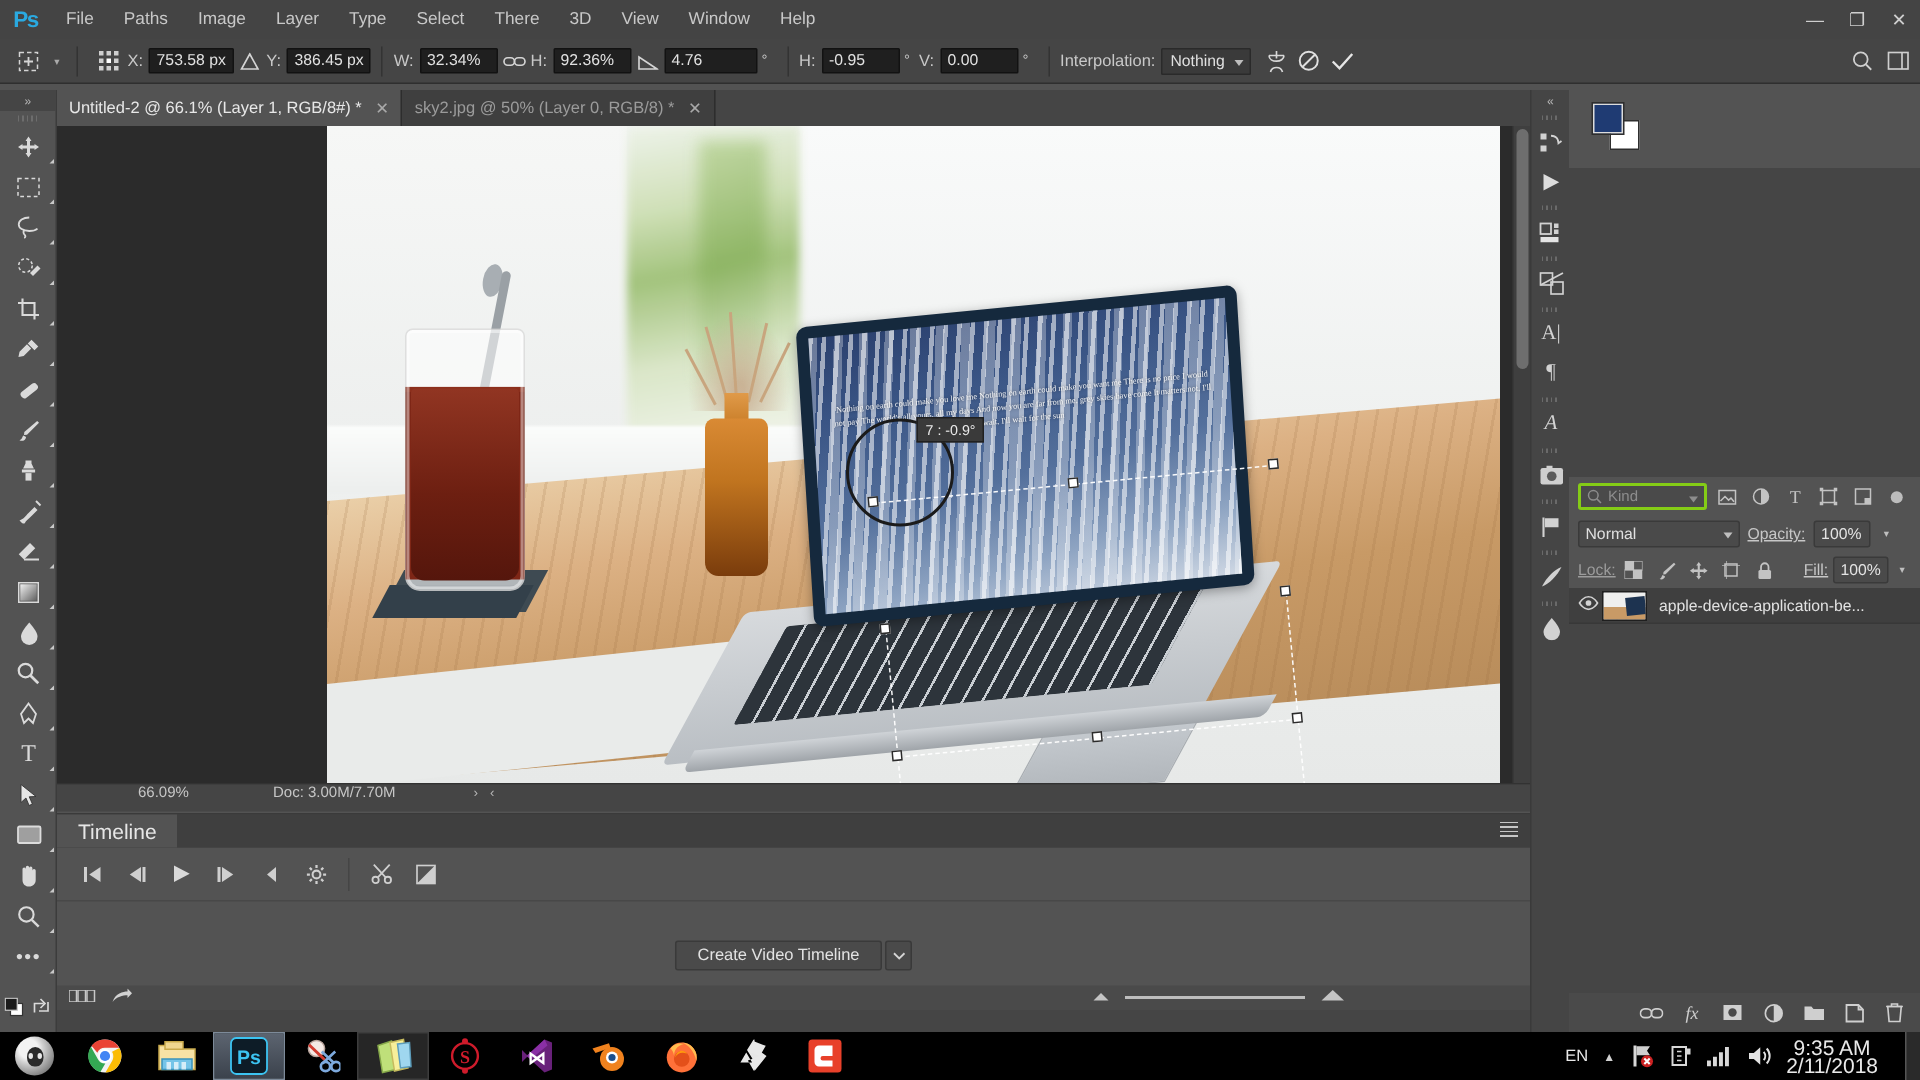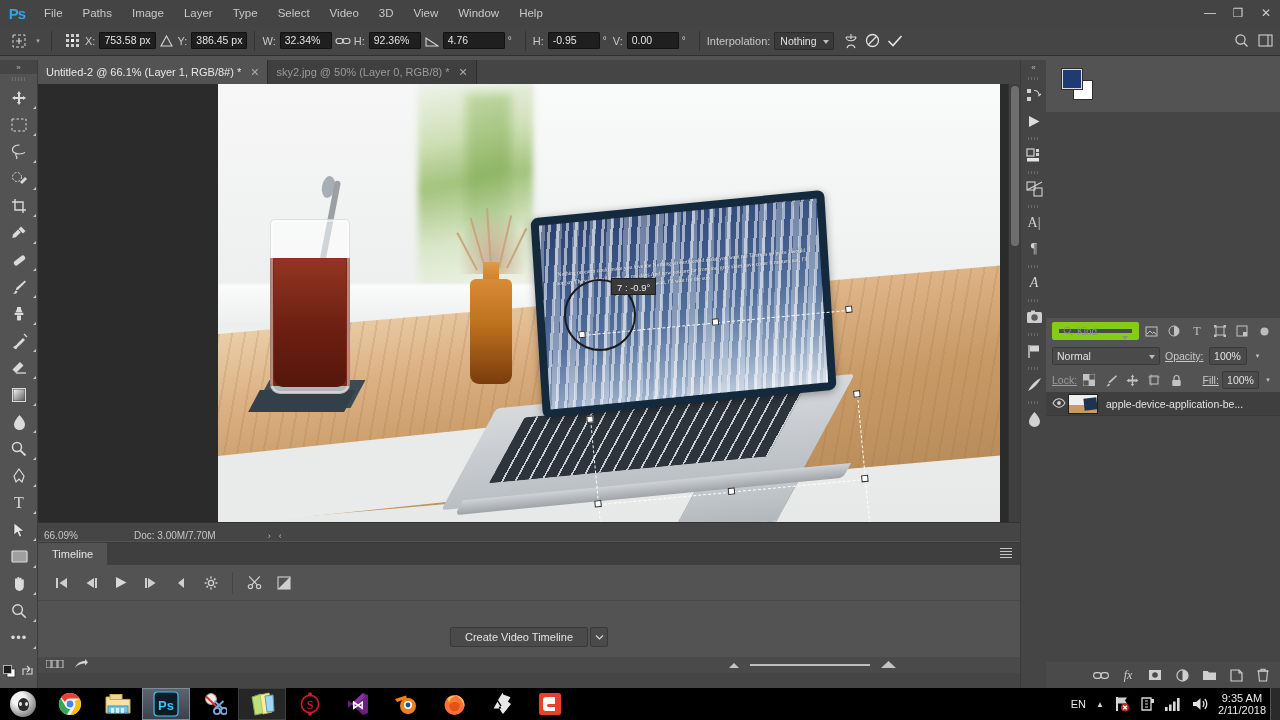--- a/index.html
+++ b/index.html
@@ -202,31 +202,31 @@
   
   .vscroll { position:absolute; right:0; top:84px; width:12px; height:438px; background:#3f3f3f;
     border-left:1px solid #323232; }
   .vscroll .thumb { position:absolute; left:2px; top:2px; width:8px; height:160px; background:#6e6e6e; border-radius:4px; }
   .hscroll { position:absolute; left:38px; top:522px; width:982px; height:13px; background:#3f3f3f;
     border-top:1px solid #323232; }
   .hscroll .thumb { position:absolute; left:424px; top:3px; width:270px; height:7px; background:#6e6e6e; border-radius:4px; }
 
   
   .statusbar { position:absolute; left:38px; top:523px; width:982px; height:18px;
-    background:#454545; display:flex; align-items:flex-end; font-size:10px; color:#c6c6c6; }
+    background:#454545; display:flex; align-items:flex-start; font-size:10px; color:#c6c6c6;padding-left:48px; }
   .zoomfield { width:58px; padding-left:6px; }
   .docinfo { margin-left:38px; }
   .sb-arrow { margin-left:52px; color:#b5b5b5; font-size:9px; }
   .sb-arrow2 { margin-left:8px; color:#b5b5b5; font-size:9px; }
 
   
   .timeline { position:absolute; left:38px; top:542px; width:982px; height:146px;
     background:#454545; border-top:1px solid #3a3a3a; }
   .tl-tabbar { height:22px; background:#3f3f3f; display:flex; align-items:center; position:relative; }
-  .tl-tab { height:22px; line-height:22px; padding:0 14px; background:#535353; color:#e6e6e6; font-size:11px; }
+  .tl-tab { height:22px; line-height:22px; padding:0 14px; background:#535353; color:#e6e6e6; font-size:14px; }
   .tl-menu { position:absolute; right:8px; top:5px; width:12px; height:10px;
     background:repeating-linear-gradient(180deg,#c5c5c5 0 1px,transparent 1px 3px); }
   .tl-toolrow { height:36px; background:#535353; display:flex; align-items:center; padding-left:8px;
     border-bottom:1px solid #484848; }
   .tl-btn { width:30px; height:30px; display:flex; align-items:center; justify-content:center; color:#cfcfcf; }
   .tl-vsep { width:1px; height:22px; background:#454545; margin:0 6px; }
   .tl-body { position:relative; height:72px; background:#535353; }
   .cvt-wrap { position:absolute; left:50%; top:26px; transform:translateX(-50%); display:flex; }
   .cvt-btn { background:#4a4a4a; border:1px solid #3a3a3a; color:#e3e3e3; font-size:11px;
     height:20px; line-height:18px; padding:0 14px; border-radius:2px; }
@@ -259,21 +259,21 @@
     border:1px solid #dcdcdc; outline:1px solid #2e2e2e; }
 
   
   .layers { position:absolute; left:0; top:258px; width:234px; height:370px; background:#454545; }
   .ly-tabs { display:flex; height:22px; background:#3f3f3f; align-items:flex-end; position:relative; }
   .ly-tab { padding:0 10px; height:22px; line-height:22px; font-size:11px; color:#9c9c9c; }
   .ly-tab.active { background:#535353; color:#eaeaea; }
   .ly-menu { position:absolute; right:7px; top:6px; width:13px; height:9px;
     background:repeating-linear-gradient(180deg,#c5c5c5 0 1.5px,transparent 1.5px 4px); }
   .ly-filter { height:26px; background:#535353; display:flex; align-items:center; padding:0 6px; gap:4px; }
-  .kindsel { width:88px; height:18px; background:#4a4a4a; border:7px solid #84cc16; border-radius:2px;
+  .kindsel { width:88px; height:18px; background:#4a4a4a; border:2px solid #84cc16; border-radius:2px;
     display:flex; align-items:center; padding:0 4px; color:#8d8d8d; font-size:10px; position:relative; }
   .kindsel::after { content:""; position:absolute; right:4px; top:7px;
     border-left:3px solid transparent;border-right:3px solid transparent;border-top:4px solid #8d8d8d; }
   .fi { width:19px; height:18px; display:flex; align-items:center; justify-content:center; color:#c3c3c3; font-size:10px; }
   .ly-blend { height:24px; background:#535353; display:flex; align-items:center; padding:0 6px; gap:5px; }
   .blendsel { width:108px; height:18px; background:#4a4a4a; border:1px solid #3a3a3a; border-radius:2px;
     display:flex; align-items:center; padding:0 4px; color:#e0e0e0; font-size:10.5px; position:relative; }
   .blendsel::after { content:""; position:absolute; right:4px; top:7px;
     border-left:3px solid transparent;border-right:3px solid transparent;border-top:4px solid #bfbfbf; }
   .lbl { font-size:10.5px; color:#c7c7c7;text-decoration:underline; }
@@ -313,38 +313,38 @@
   .orb i::before, .orb i::after { content:""; position:absolute; top:4px; width:3px; height:4px;
     background:#e8e8e8; border-radius:50%; }
   .orb i::before { left:1px; } .orb i::after { right:1px; }
   .tbapp { width:48px; height:32px; display:flex; align-items:center; justify-content:center; position:relative; }
   .tbapp.active { background:linear-gradient(180deg,#5c6470,#3b424c); border:1px solid #7d8a99; }
   .tbapp.open { background:#262626; border:1px solid #3d3d3d; }
   .tray { position:absolute; right:0; top:0; height:32px; display:flex; align-items:center; color:#e9e9e9; }
   .tray .en { font-size:11px; margin-right:10px; }
   .tray .caret { font-size:8px; margin-right:10px; color:#d2d2d2; }
   .tray .ic { margin-right:9px; display:flex; align-items:center; }
-  .clock { text-align:center; line-height:12px; font-size:11px; margin-right:4px; }
+  .clock { text-align:center; line-height:12px; font-size:14px; margin-right:18px; }
   .showdesk { width:10px; height:32px; background:#2a2a2a; border-left:1px solid #555; }
 </style>
 </head>
 <body>
 
 <div class="app">
 
   <div class="titlebar">
     <div class="ps-logo">Ps</div>
     <div class="menubar">
       <div class="menuitem">File</div>
       <div class="menuitem">Paths</div>
       <div class="menuitem">Image</div>
       <div class="menuitem">Layer</div>
       <div class="menuitem">Type</div>
       <div class="menuitem">Select</div>
-      <div class="menuitem">Video</div>
+      <div class="menuitem">There</div>
       <div class="menuitem">3D</div>
       <div class="menuitem">View</div>
       <div class="menuitem">Window</div>
       <div class="menuitem">Help</div>
     </div>
     <div class="wincontrols">
       <div class="wc">—</div>
       <div class="wc">❐</div>
       <div class="wc close">✕</div>
     </div>

